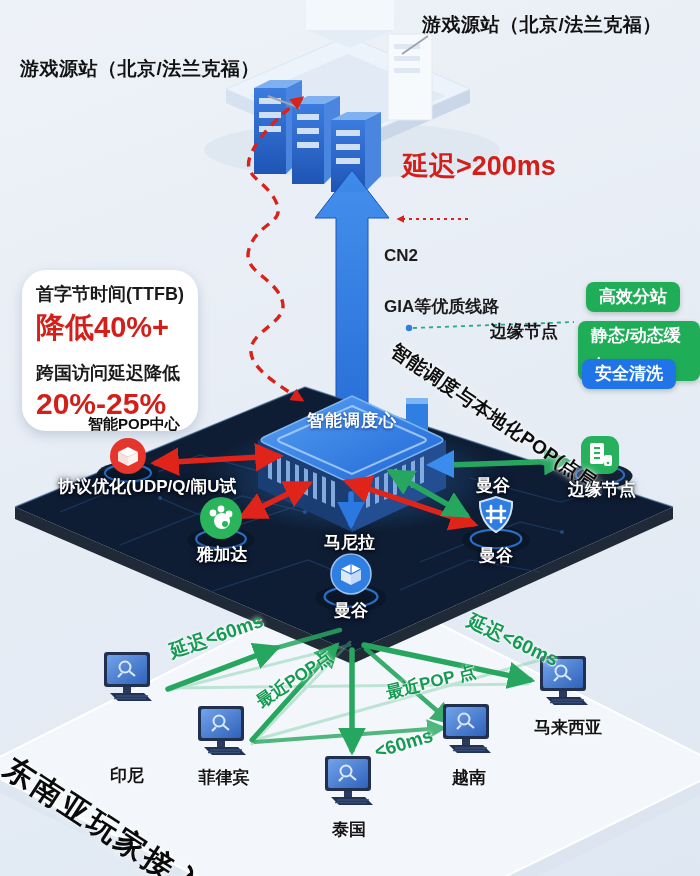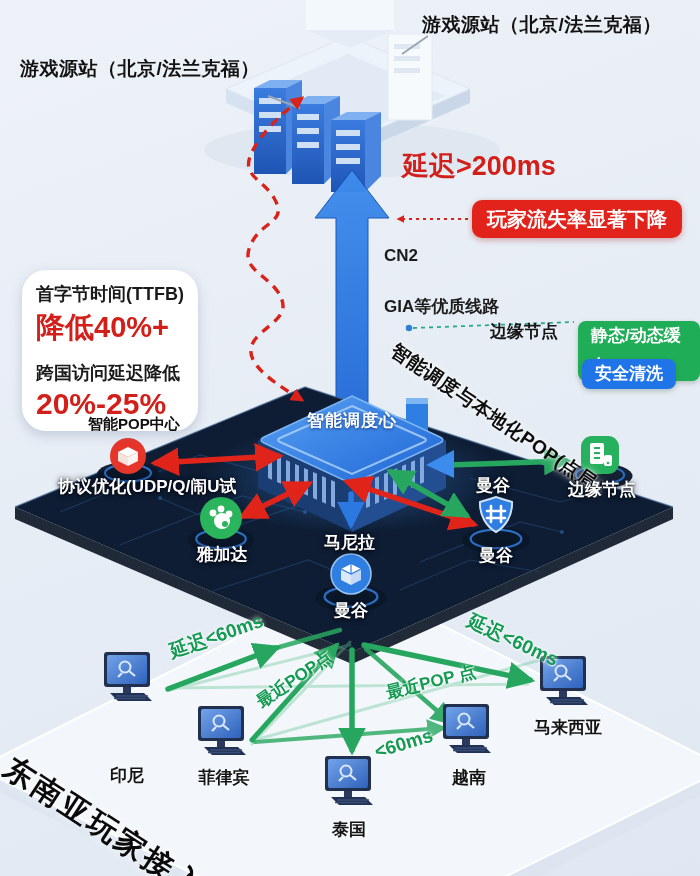--- a/index.html
+++ b/index.html
@@ -273,33 +273,33 @@
   <use href="#pc" transform="translate(325,756)"></use>
   <use href="#pc" transform="translate(443,704)"></use>
   <use href="#pc" transform="translate(540,656)"></use>
 </svg>
 
 <div class="lbl origin-lbl" style="left:20px;top:56px;">游戏源站（北京/法兰克福）</div>
 <div class="lbl origin-lbl" style="left:422px;top:12px;">游戏源站（北京/法兰克福）</div>
 
 <div class="lbl red-big" style="left:402px;top:148px;">延迟&gt;200ms</div>
 
-<div class="badge-red">玩家流失率显著下降</div>
 
 <div class="lbl cn2" style="left:384px;top:243px;"><span>CN2</span><br>
   <span>GIA等优质线路</span>
 </div>
 
 <div class="stats-box">
   <div class="t">首字节时间(TTFB)</div>
   <div class="v1">降低40%+</div>
   <div class="t t2">跨国访问延迟降低</div>
   <div class="v2">20%-25%</div>
 </div>
 
+<div class="pill green" style="left:586px;top:282px;">高效分站</div>
 <div class="pill green" style="left:578px;top:321px;">静态/动态缓存</div>
 <div class="pill blue" style="left:582px;top:359px;">安全清洗</div>
 
 <div class="lbl edge-lbl" style="left:490px;top:320px;">边缘节点</div>
 
 <div class="lbl diag" style="left:400px;top:338px;">智能调度与本地化POP(点局）</div>
 
 <div class="chip-lbl">智能调度心</div>
 
 <div class="lbl dark-lbl" style="left:88px;top:415px;">智能POP中心</div>

